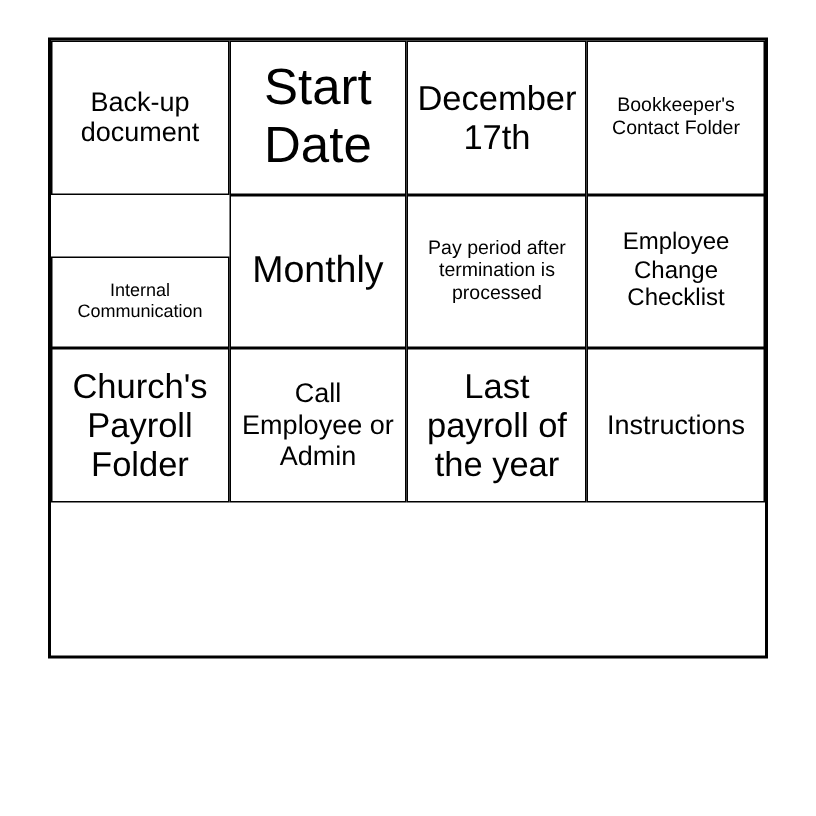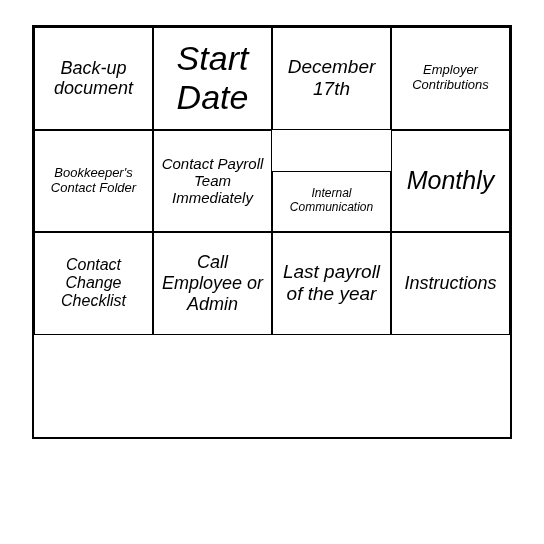--- a/index.html
+++ b/index.html
@@ -11,21 +11,20 @@
     font-family: Arial, Helvetica, sans-serif;
     color: #000;
   }
   .wrap {
     box-sizing: border-box;
     width: 544px;
     height: 466px;
     padding: 25px 32px 27px 32px;
     display: flex;
     flex-direction: column;
-    font-style: italic;
   }
   .grid {
     flex: 1;
     display: grid;
     grid-template-columns: repeat(4, 1fr);
     grid-template-rows: repeat(4, 1fr);
     border: 2px solid #000;
   }
   .cell {
     border: 1px solid #000;
@@ -36,37 +35,37 @@
     padding: 6px;
     box-sizing: border-box;
     line-height: 1.15;
   }
   .fs-xxl { font-size: 34px; }
   .fs-m   { font-size: 18px; }
   .fs-s   { font-size: 15px; }
   .fs-xs  { font-size: 13px; }
   .fs-xxs { font-size: 12px; margin-top: 41px; }
   .fs-24  { font-size: 25px; }
-  .fs-19  { font-size: 19px; }
+  .fs-19  { font-size: 23px; }
   .fs-16  { font-size: 16px; }
 </style>
 </head>
 <body>
 
 <div class="wrap">
   <div class="grid">
     <div class="cell fs-m">Back-up document</div>
     <div class="cell fs-xxl">Start Date</div>
     <div class="cell fs-19">December 17th</div>
-    <div class="cell fs-xs">Employer Contributions</div>
 
     <div class="cell fs-xs">Bookkeeper's Contact Folder</div>
-    <div class="cell fs-s">Contact Payroll Team Immediately</div>
     <div class="cell fs-xxs">Internal Communication</div>
 
     <div class="cell fs-24">Monthly</div>
-    <div class="cell fs-16">Contact Change Checklist</div>
+    <div class="cell fs-xs">Pay period after termination is processed</div>
+    <div class="cell fs-16">Employee Change Checklist</div>
+    <div class="cell fs-19">Church's Payroll Folder</div>
 
     <div class="cell fs-m">Call Employee or Admin</div>
     <div class="cell fs-19">Last payroll of the year</div>
     <div class="cell fs-m">Instructions</div>
   </div>
 </div>
 
 </body></html>

